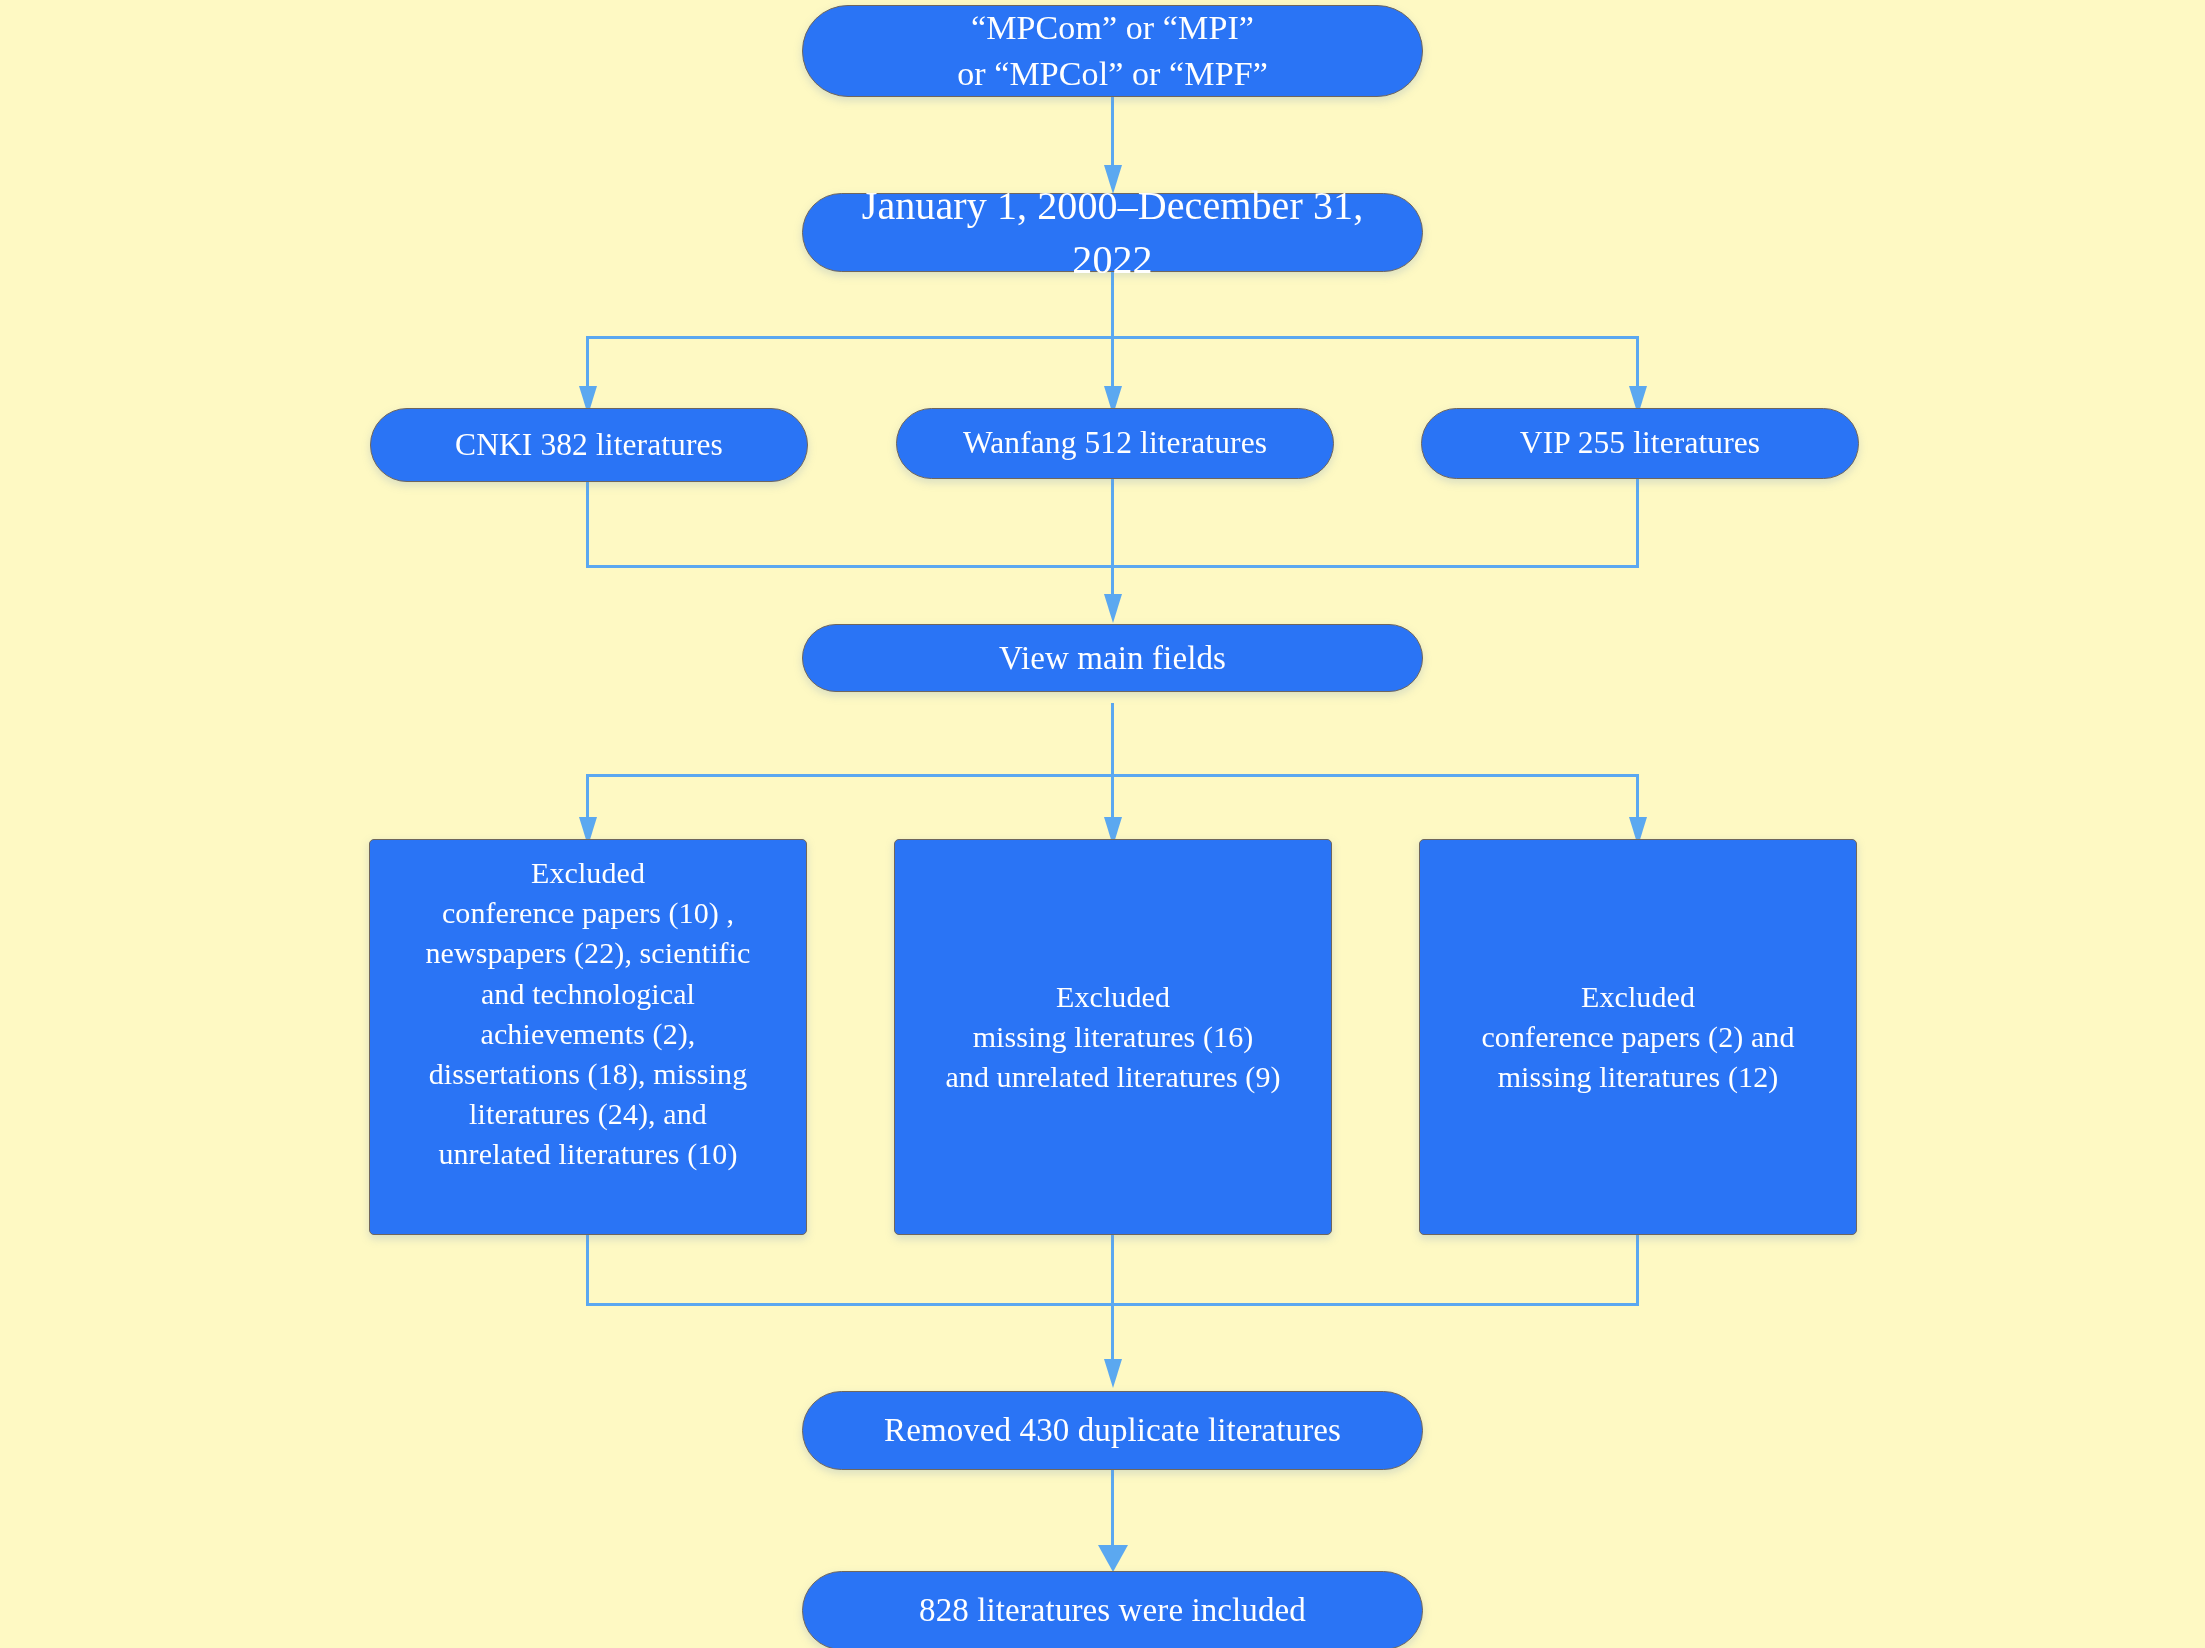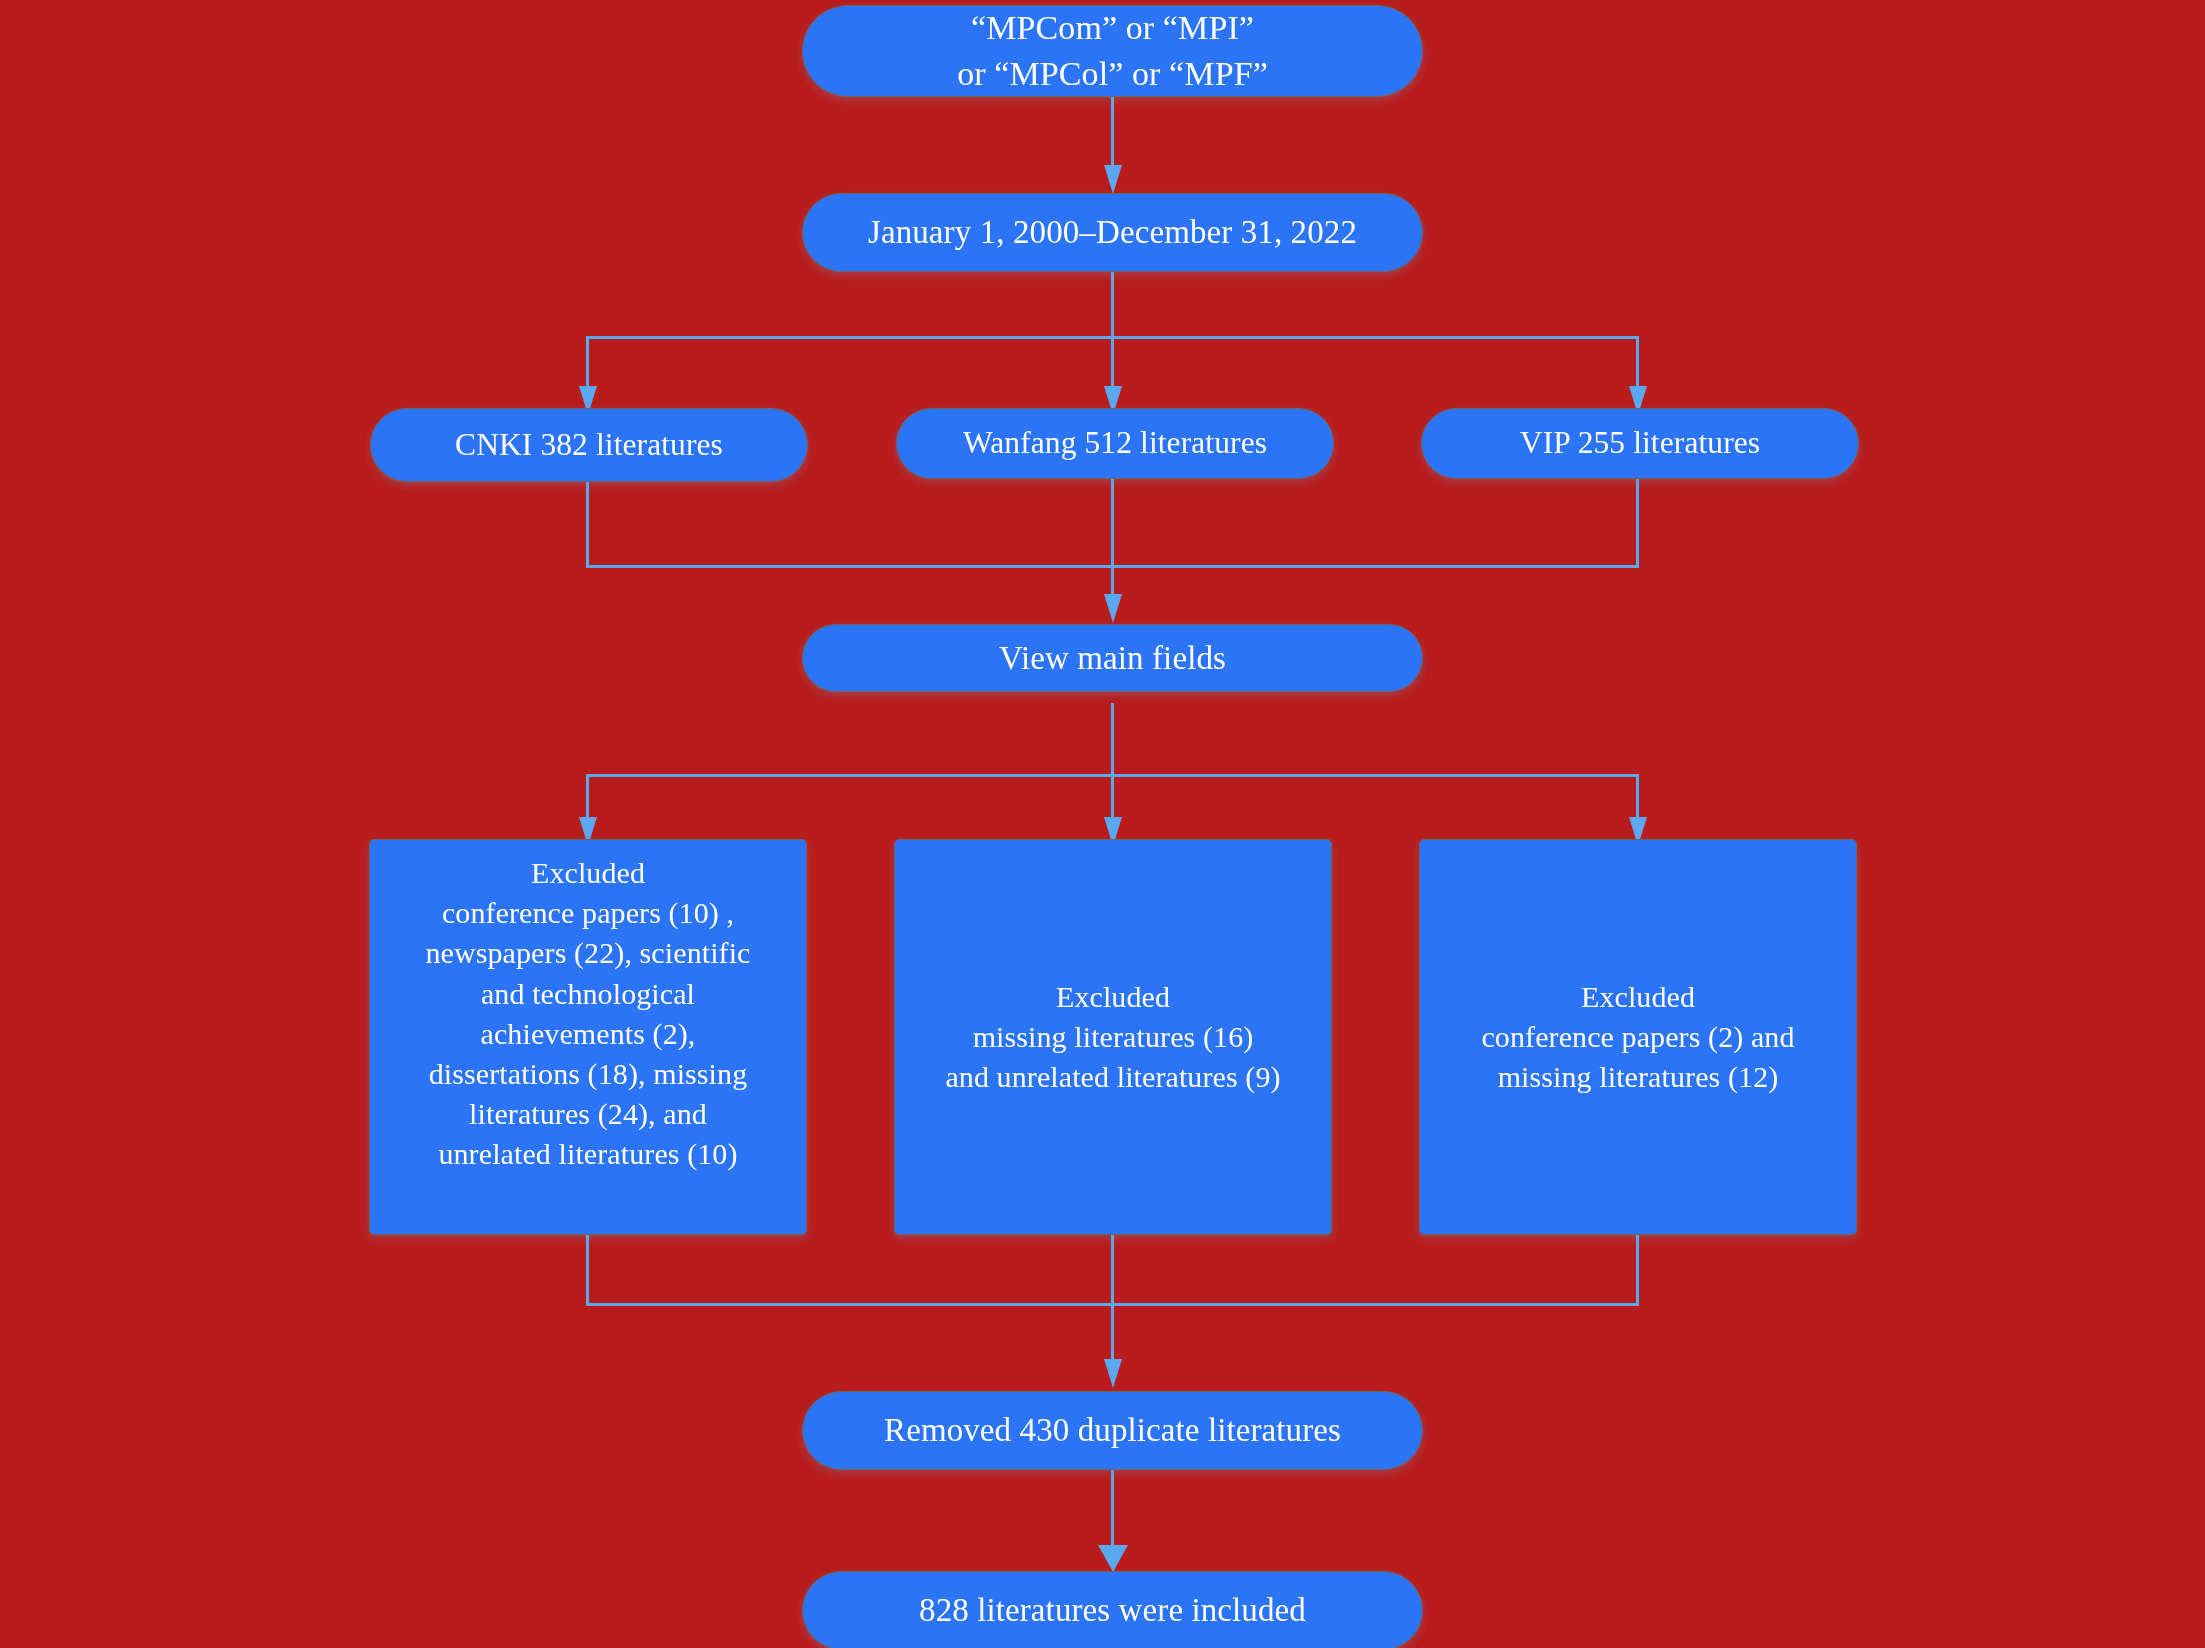--- a/index.html
+++ b/index.html
@@ -7,21 +7,21 @@
     padding: 0;
     background: #ffffff;
   }
   body {
     font-family: "Liberation Serif", "DejaVu Serif", serif;
   }
   #canvas {
     position: relative;
     width: 2205px;
     height: 1649px;
-    background: #b91c1c;
+    background: #fef9c3;
     overflow: hidden;
   }
   
   .node {
     position: absolute;
     box-sizing: border-box;
     background: #2a74f5;
     border: 1.8px solid #6f665c;
     color: #ffffff;
     display: flex;
@@ -107,21 +107,21 @@
   <div class="arrow-down" style="left:1104px; top:1359px;"></div>
 
   <div class="conn vline" style="left:1111px; top:1470px; height:76px;"></div>
   <div class="arrow-down wide" style="left:1098px; top:1545px;"></div>
 
   <div class="node pill" style="left:802px; top:4.7px; width:621px; height:92px; font-size:34px;">
     <div class="node-inner">“MPCom” or “MPI”
 or “MPCol” or “MPF”</div>
   </div>
 
-  <div class="node pill" style="left:802px; top:193px; width:621px; height:79px; font-size:33px;">
+  <div class="node pill" style="left:802px; top:193px; width:621px; height:79px; font-size:40px;">
     <div class="node-inner">January 1, 2000–December 31, 2022</div>
   </div>
 
   <div class="node pill" style="left:370px; top:408px; width:438px; height:74px; font-size:31.5px;">
     <div class="node-inner">CNKI 382 literatures</div>
   </div>
 
   <div class="node pill" style="left:896px; top:408px; width:438px; height:71px; font-size:31.5px;">
     <div class="node-inner">Wanfang 512 literatures</div>
   </div>

